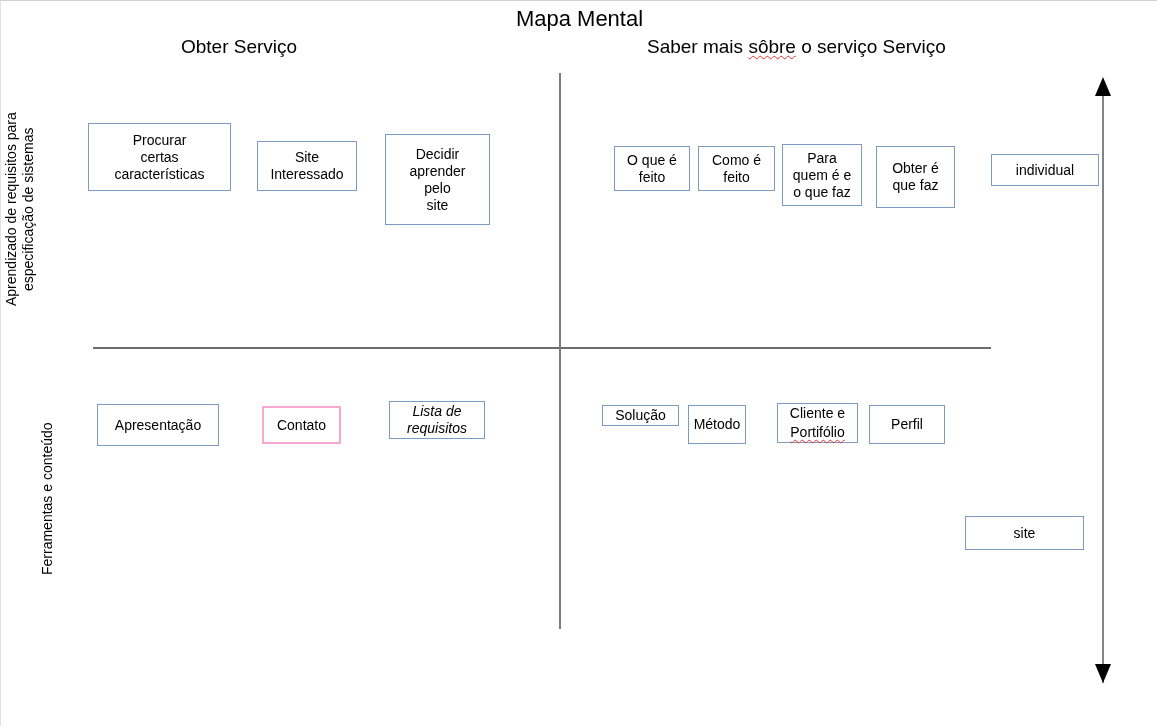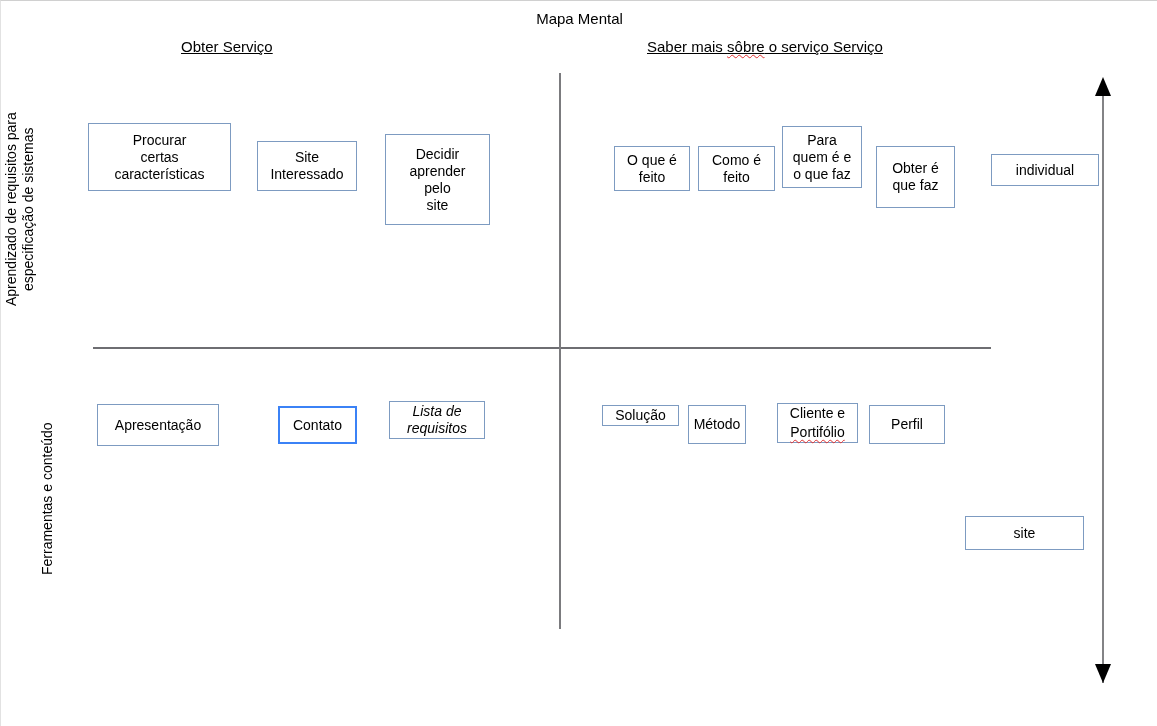--- a/index.html
+++ b/index.html
@@ -20,30 +20,29 @@
     overflow: hidden;
   }
 
   
   .doc-title {
     position: absolute;
     left: 0;
     top: 7px;
     width: 1157px;
     text-align: center;
-    font-size: 15px;
+    font-size: 22px;
     line-height: 22px;
     white-space: nowrap;
   }
   .col-header {
     position: absolute;
-    font-size: 15px;
+    font-size: 19px;
     line-height: 20px;
     white-space: nowrap;
-    text-decoration: underline;
   }
   #header-left  { left: 180px; top: 36px; }
   #header-right { left: 646px; top: 36px; }
 
   
   .misspell {
     text-decoration-line: underline;
     text-decoration-style: wavy;
     text-decoration-color: #e03030;
     text-decoration-thickness: 1px;
@@ -123,21 +122,21 @@
     background: #ffffff;
     display: flex;
     align-items: center;
     justify-content: center;
     text-align: center;
     font-size: 14px;
     line-height: 17px;
     white-space: pre-line;
     padding: 0 8px;
   }
-  .node.thick { border: 2px solid #3b82f6; margin-left: 16px; }
+  .node.thick { border: 2px solid #f9a8d4; }
   .node.overflow { overflow: visible; }
 </style>
 </head>
 <body>
 
 <div id="canvas">
 
   <div class="doc-title">Mapa Mental</div>
 
   <div class="col-header" id="header-left">Obter Serviço</div>
@@ -160,21 +159,21 @@
 Interessado</div>
   <div class="node" style="left:384px; top:133px; width:105px; height:91px;">Decidir
 aprender
 pelo
 site</div>
 
   <div class="node" style="left:613px; top:145px; width:76px; height:45px;">O que é
 feito</div>
   <div class="node" style="left:697px; top:145px; width:77px; height:45px;">Como é
 feito</div>
-  <div class="node overflow" style="left:781px; top:125px; width:80px; height:62px;">Para
+  <div class="node overflow" style="left:781px; top:143px; width:80px; height:62px;">Para
 quem é e
 o que faz</div>
   <div class="node" style="left:875px; top:145px; width:79px; height:62px;">Obter é
 que faz</div>
   <div class="node" style="left:990px; top:153px; width:108px; height:32px;">individual</div>
 
 
   <div class="node" style="left:96px;  top:403px; width:122px; height:42px;">Apresentação</div>
   <div class="node thick" style="left:261px; top:405px; width:79px;  height:38px;">Contato</div>
   <div class="node" style="left:388px; top:400px; width:96px;  height:38px;font-style:italic;">Lista de

